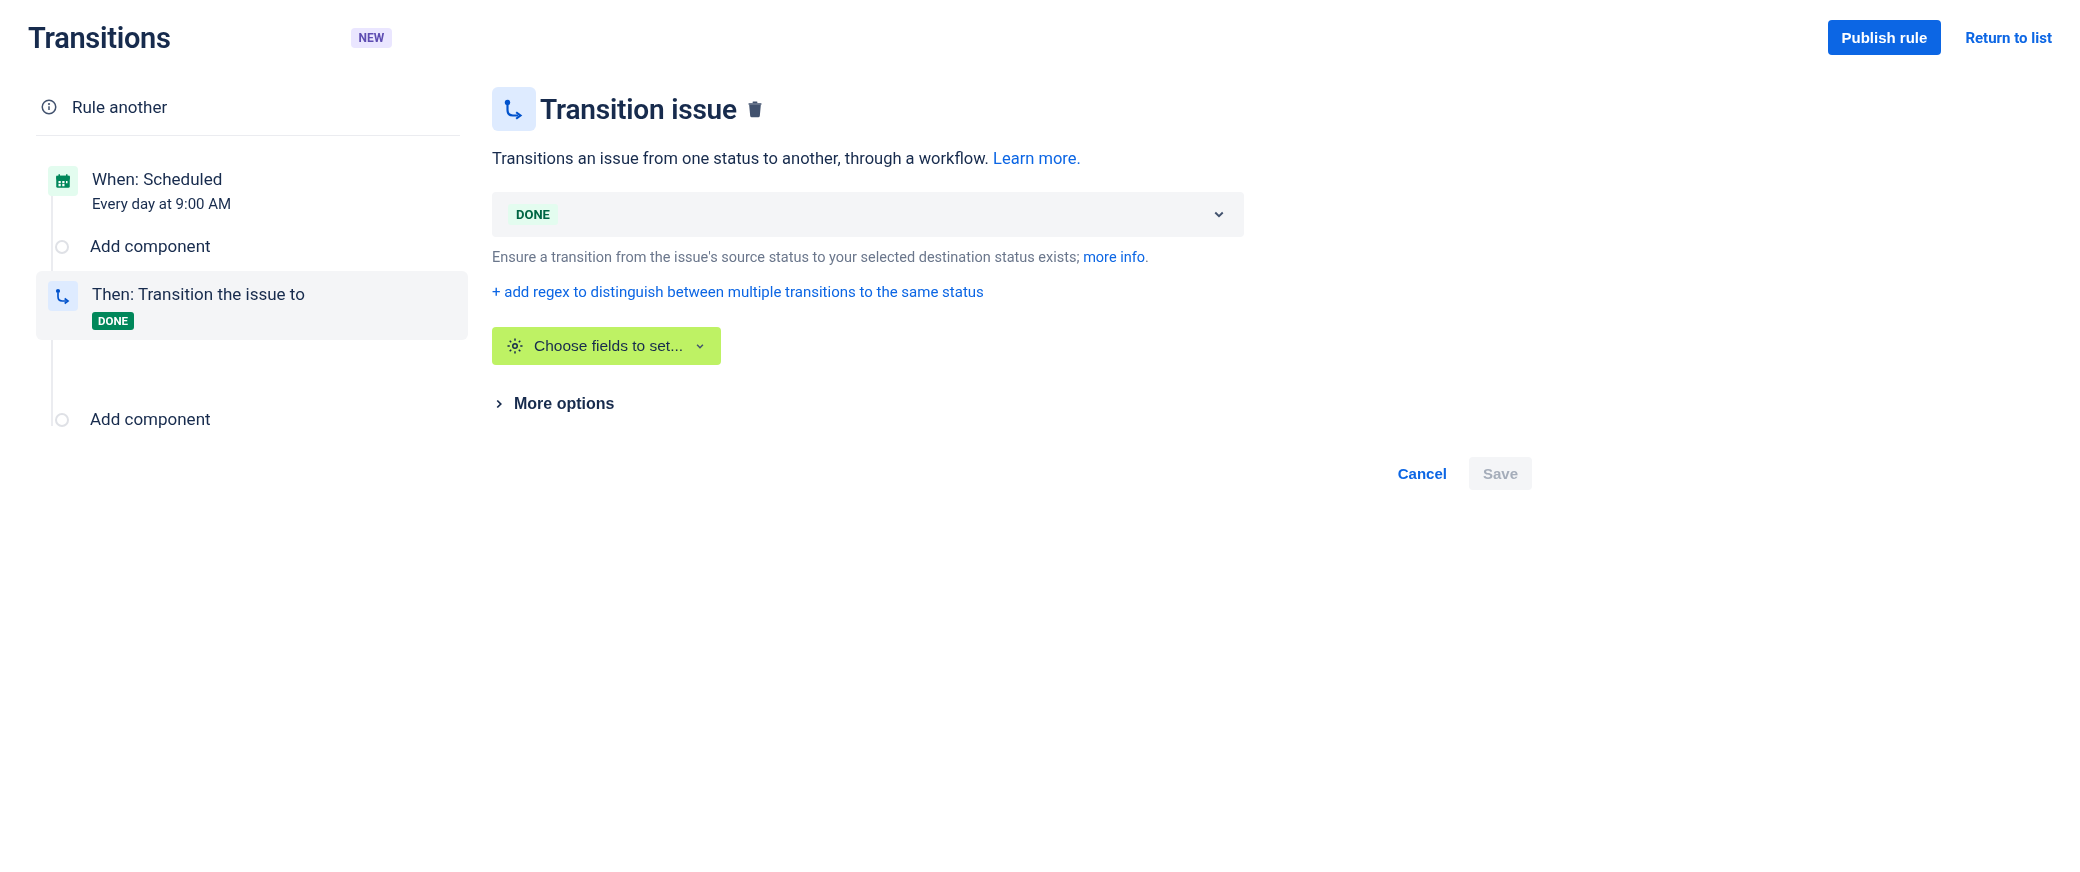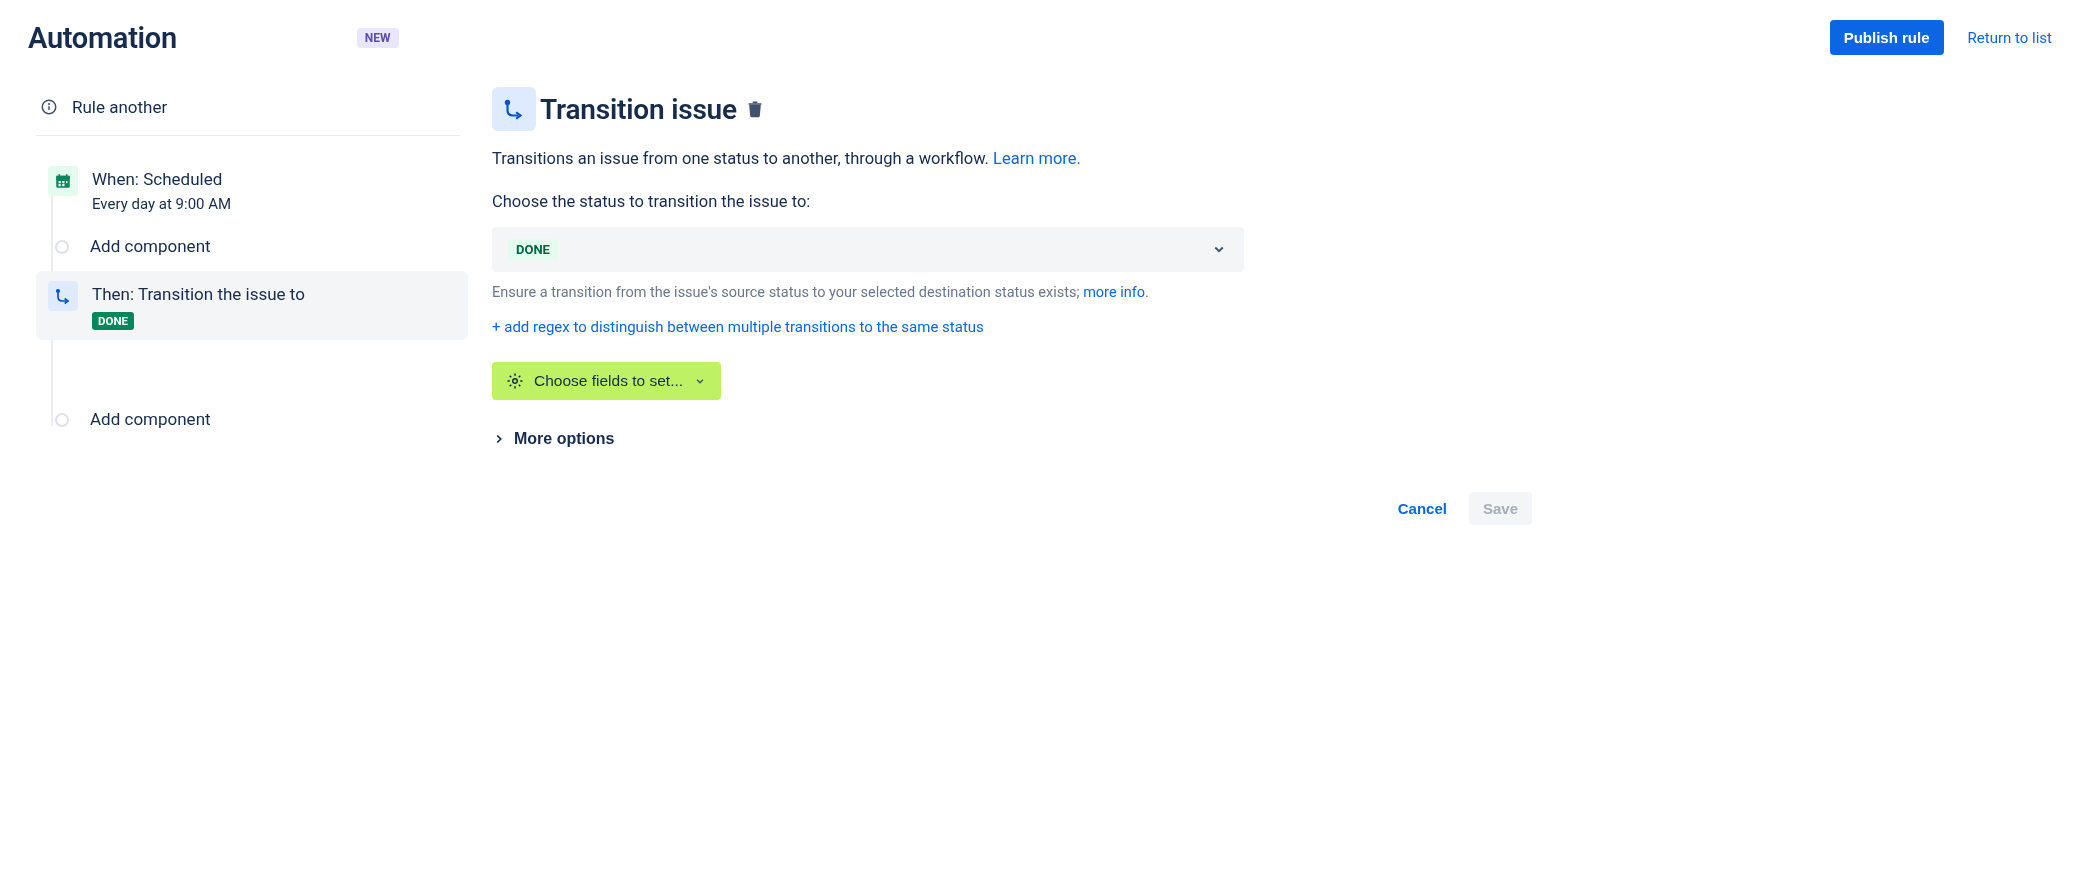--- a/index.html
+++ b/index.html
@@ -33,21 +33,21 @@
     .btn-primary {
       background: #0C66E4;
       color: #fff;
       border: none;
       font-weight: 600;
       font-size: 15px;
       padding: 9px 14px;
       border-radius: 4px;
       cursor: pointer;
     }
-    .link { color: #0C66E4; font-weight: 400; font-size: 15px; cursor: pointer; text-decoration: none; }
+    .link { color: #0C66E4; font-weight: 700; font-size: 15px; cursor: pointer; text-decoration: none; }
 
     
     .body { display: flex; gap: 24px; }
     .sidebar { width: 440px; flex-shrink: 0; }
     .main { flex: 1; min-width: 0; max-width: 1040px; }
 
     
     .rule-details {
       display: flex;
       align-items: center;
@@ -186,21 +186,21 @@
     }
     svg { display: block; }
   </style>
 </head>
 <body>
 
 <div class="container">
 
   <div class="header">
     <div class="header-left">
-      <h1 class="page-title">Automation</h1>
+      <h1 class="page-title">Transitions</h1>
       <span class="new-badge">NEW</span>
     </div>
     <div class="header-right">
       <button class="btn-primary">Publish rule</button>
       <a class="link">Return to list</a>
     </div>
   </div>
 
   <div class="body">
 
@@ -292,21 +292,20 @@
               <rect x="9" y="3" width="6" height="2" rx="1"></rect>
             </svg>
           </span>
         </button>
       </div>
 
       <p class="desc">
         <span>Transitions an issue from one status to another, through a workflow. </span><a>Learn more.</a>
       </p>
 
-      <p class="choose-label">Choose the status to transition the issue to:</p>
 
       <div class="select">
         <span class="status-lozenge done-light">DONE</span>
         <span>
           <svg width="18" height="18" viewBox="0 0 24 24" fill="none" stroke="#42526E" stroke-width="2.5">
               <path d="M7 10 l5 5 l5 -5"></path>
             </svg>
         </span>
       </div>
 

